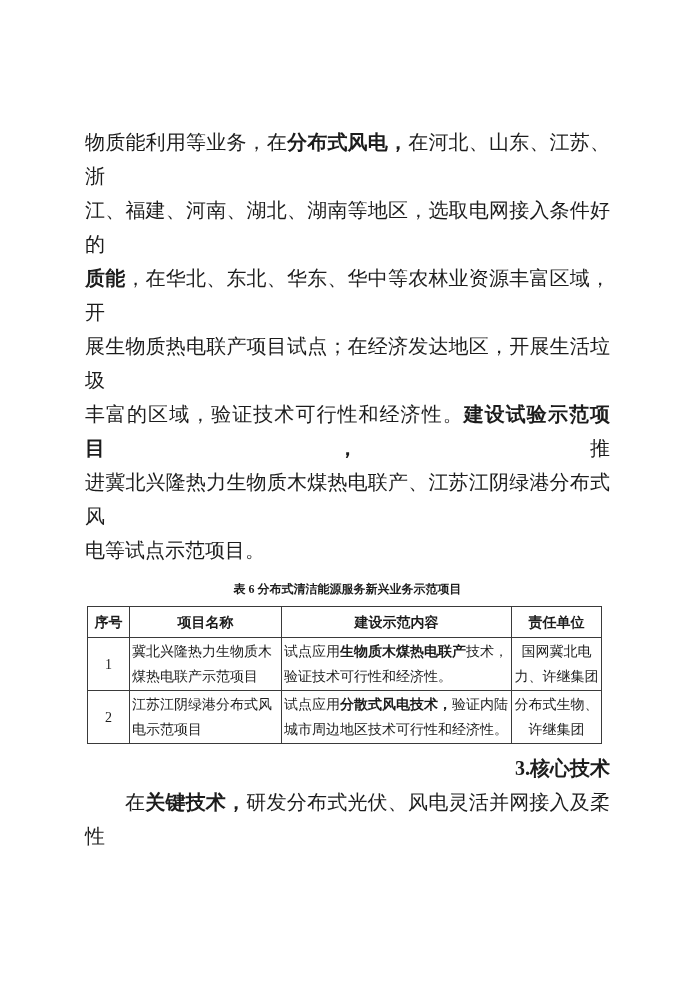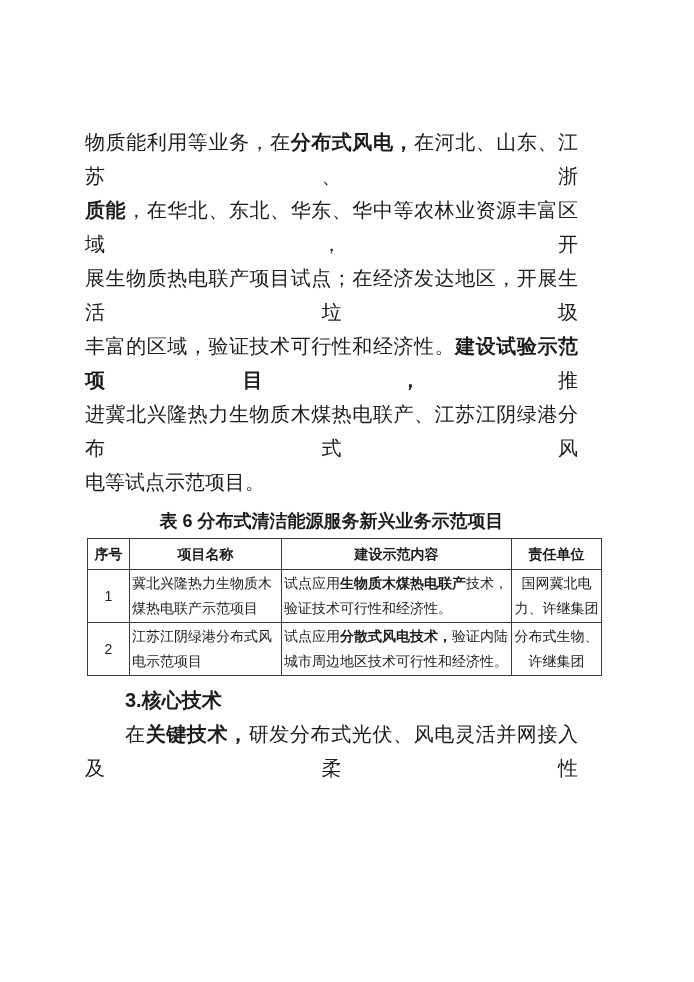--- a/index.html
+++ b/index.html
@@ -9,39 +9,40 @@
   }
   *{box-sizing:border-box;margin:0;padding:0;}
   html,body{background:var(--bg);}
   body{
     width:694px;height:982px;overflow:hidden;
     font-family:"Liberation Sans","DejaVu Sans",sans-serif;
     color:var(--text);
   }
   .page{
     width:694px;height:982px;
-    padding:125px 116px 0 85px;
+    padding:125px 84px 0 85px;
+    font-family:Liberation Serif, serif;
   }
   .para{
     font-size:20px;line-height:34px;
   }
   .tl{
     text-align:justify;
     text-align-last:justify;
   }
   .tl.last{
     text-align-last:left;
   }
   .ifirst .tl:first-child{
     text-indent:2em;
   }
   .b{font-weight:700;}
   .caption{
     margin-top:9px;
-    font-size:18px;font-weight:700;
+    font-size:12px;font-weight:700;
     text-align:center;line-height:26px;
   }
   table.tbl{
     border-collapse:collapse;
     table-layout:fixed;
     width:514px;
     margin:4px 0 0 2px;
     font-size:14px;line-height:25px;
   }
   table.tbl th,table.tbl td{
@@ -52,29 +53,31 @@
   }
   table.tbl th{
     font-weight:700;height:31px;
   }
   table.tbl td{height:53px;}
   td.c{text-align:center;}
   td.l{text-align:left;padding-left:3px;padding-right:3px;}
   .heading{
     font-size:20px;font-weight:700;line-height:34px;
     margin:7px 0 0 40px;
+    text-align:right;
   }
 </style>
 </head>
 <body>
 
 <div class="page">
 
   <div class="para">
       <div class="tl"><span>物质能利用等业务，在</span><span class="b">分布式风电，</span><span>在河北、山东、江苏、浙</span></div>
+      <div class="tl"><span>江、福建、河南、湖北、湖南等地区，选取电网接入条件好的</span></div>
       <div class="tl"><span class="b">质能</span><span>，在华北、东北、华东、华中等农林业资源丰富区域，开</span></div>
       <div class="tl"><span>展生物质热电联产项目试点；在经济发达地区，开展生活垃圾</span></div>
       <div class="tl"><span>丰富的区域，验证技术可行性和经济性。</span><span class="b">建设试验示范项目，</span><span>推</span></div>
       <div class="tl"><span>进冀北兴隆热力生物质木煤热电联产、江苏江阴绿港分布式风</span></div>
       <div class="tl last"><span>电等试点示范项目。</span></div>
     </div>
 
   <div class="caption">表 6 分布式清洁能源服务新兴业务示范项目</div>
 
   <table class="tbl">

